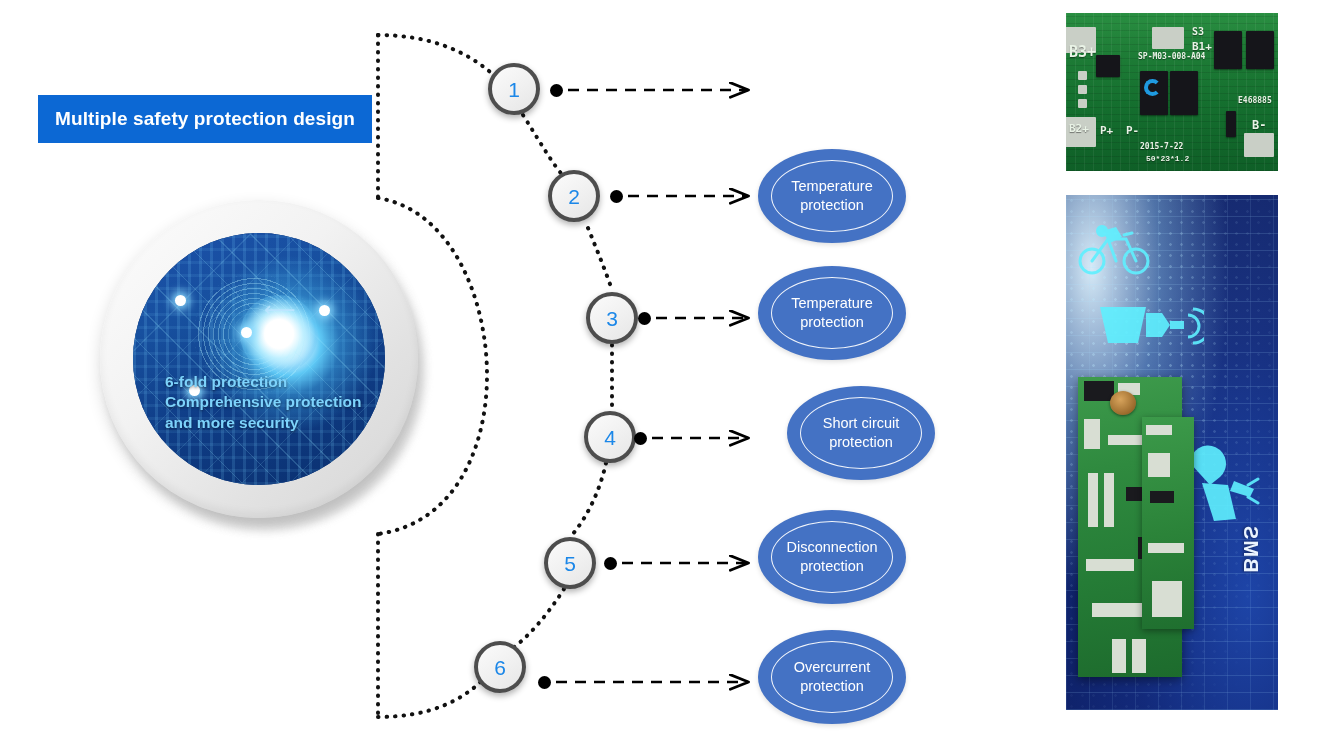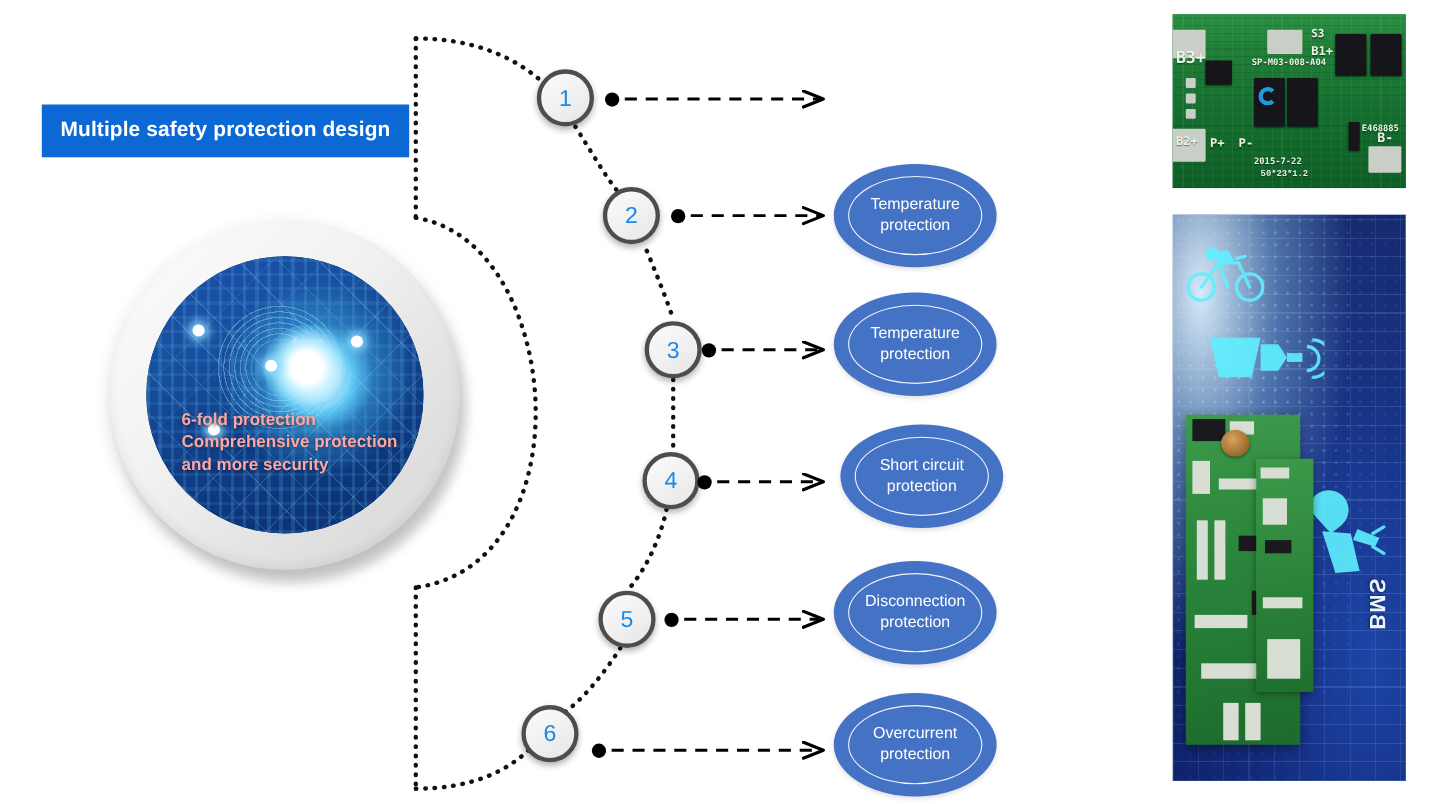--- a/index.html
+++ b/index.html
@@ -134,21 +134,21 @@
     top: 66px;
     color: #bfe6ff;
     font-size: 22px;
     line-height: 1;
     opacity: .85;
   }
   .lens-caption {
     position: absolute;
     left: 32px;
     bottom: 52px;
-    color: #fca5a5;
+    color: #7dd3fc;
     font-size: 15.5px;
     font-weight: bold;
     line-height: 1.32;
     text-shadow: 0 1px 3px rgba(0,0,0,.55);
     white-space: pre-line;
     z-index: 4;
   }
 
   
   #flow-svg {
@@ -448,21 +448,21 @@
   <div class="step-dot" style="left:538px; top:676px;"></div>
 
   <div class="pill" style="left:758px; top:149px;">
     <span class="pill-text">Temperature
 protection</span>
   </div>
   <div class="pill" style="left:758px; top:266px;">
     <span class="pill-text">Temperature
 protection</span>
   </div>
-  <div class="pill" style="left:764px; top:386px;">
+  <div class="pill" style="left:787px; top:386px;">
     <span class="pill-text">Short circuit
 protection</span>
   </div>
   <div class="pill" style="left:758px; top:510px;">
     <span class="pill-text">Disconnection
 protection</span>
   </div>
   <div class="pill" style="left:758px; top:630px;">
     <span class="pill-text">Overcurrent
 protection</span>
@@ -491,21 +491,21 @@
     <span class="pcb-silk" style="left:3px;   top:32px;  font-size:15px;">B3+</span>
     <span class="pcb-silk" style="left:3px;   top:110px; font-size:11px;">B2+</span>
     <span class="pcb-silk" style="left:34px;  top:112px; font-size:11px;">P+</span>
     <span class="pcb-silk" style="left:60px;  top:112px; font-size:11px;">P-</span>
     <span class="pcb-silk" style="left:126px; top:14px;  font-size:10px;">S3</span>
     <span class="pcb-silk" style="left:126px; top:28px;  font-size:11px;">B1+</span>
     <span class="pcb-silk" style="left:186px; top:106px; font-size:12px;">B-</span>
     <span class="pcb-silk" style="left:72px;  top:40px;  font-size:8px;">SP-M03-008-A04</span>
     <span class="pcb-silk" style="left:74px;  top:130px; font-size:8px;">2015-7-22</span>
     <span class="pcb-silk" style="left:80px;  top:142px; font-size:8px;font-family:Liberation Mono, monospace;">50*23*1.2</span>
-    <span class="pcb-silk" style="left:172px; top:100px;  font-size:8px;">E468885</span>
+    <span class="pcb-silk" style="left:172px; top:84px;  font-size:8px;">E468885</span>
   </div>
 
   <div class="photo-bms">
     <div class="bms-bg"></div>
     <div class="bms-traces"></div>
     <div class="bms-dots"></div>
 
     <svg class="bms-silhouette" style="left:12px; top:20px; width:74px; height:62px;" viewBox="0 0 74 62">
       <circle cx="14" cy="46" r="12" fill="none" stroke="#5ff0ff" stroke-width="3"></circle>
       <circle cx="58" cy="46" r="12" fill="none" stroke="#5ff0ff" stroke-width="3"></circle>

